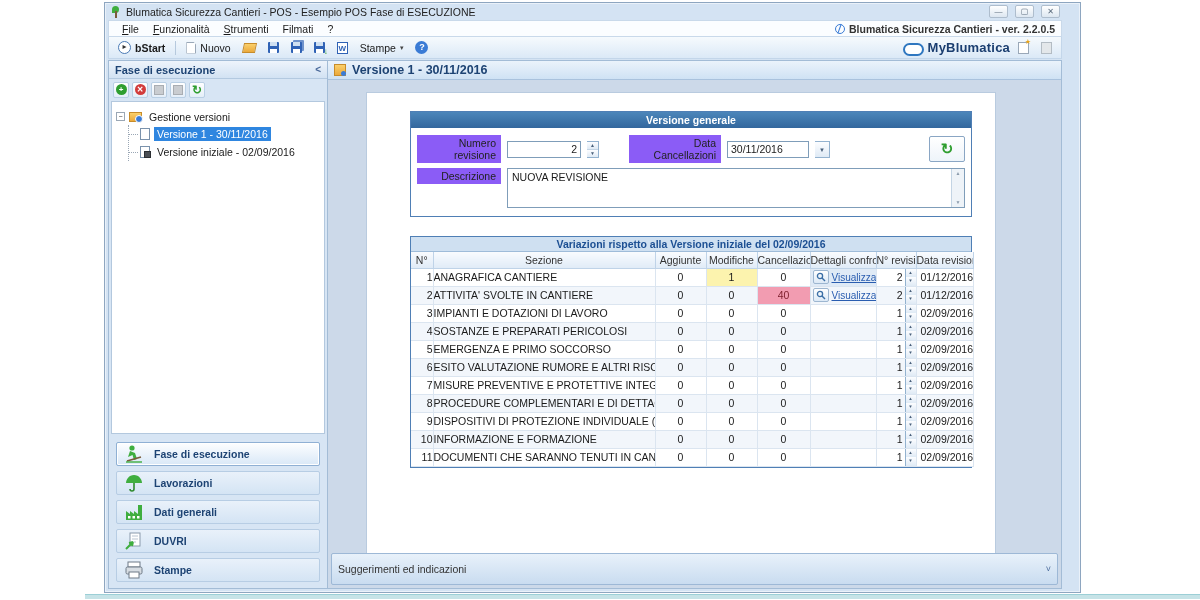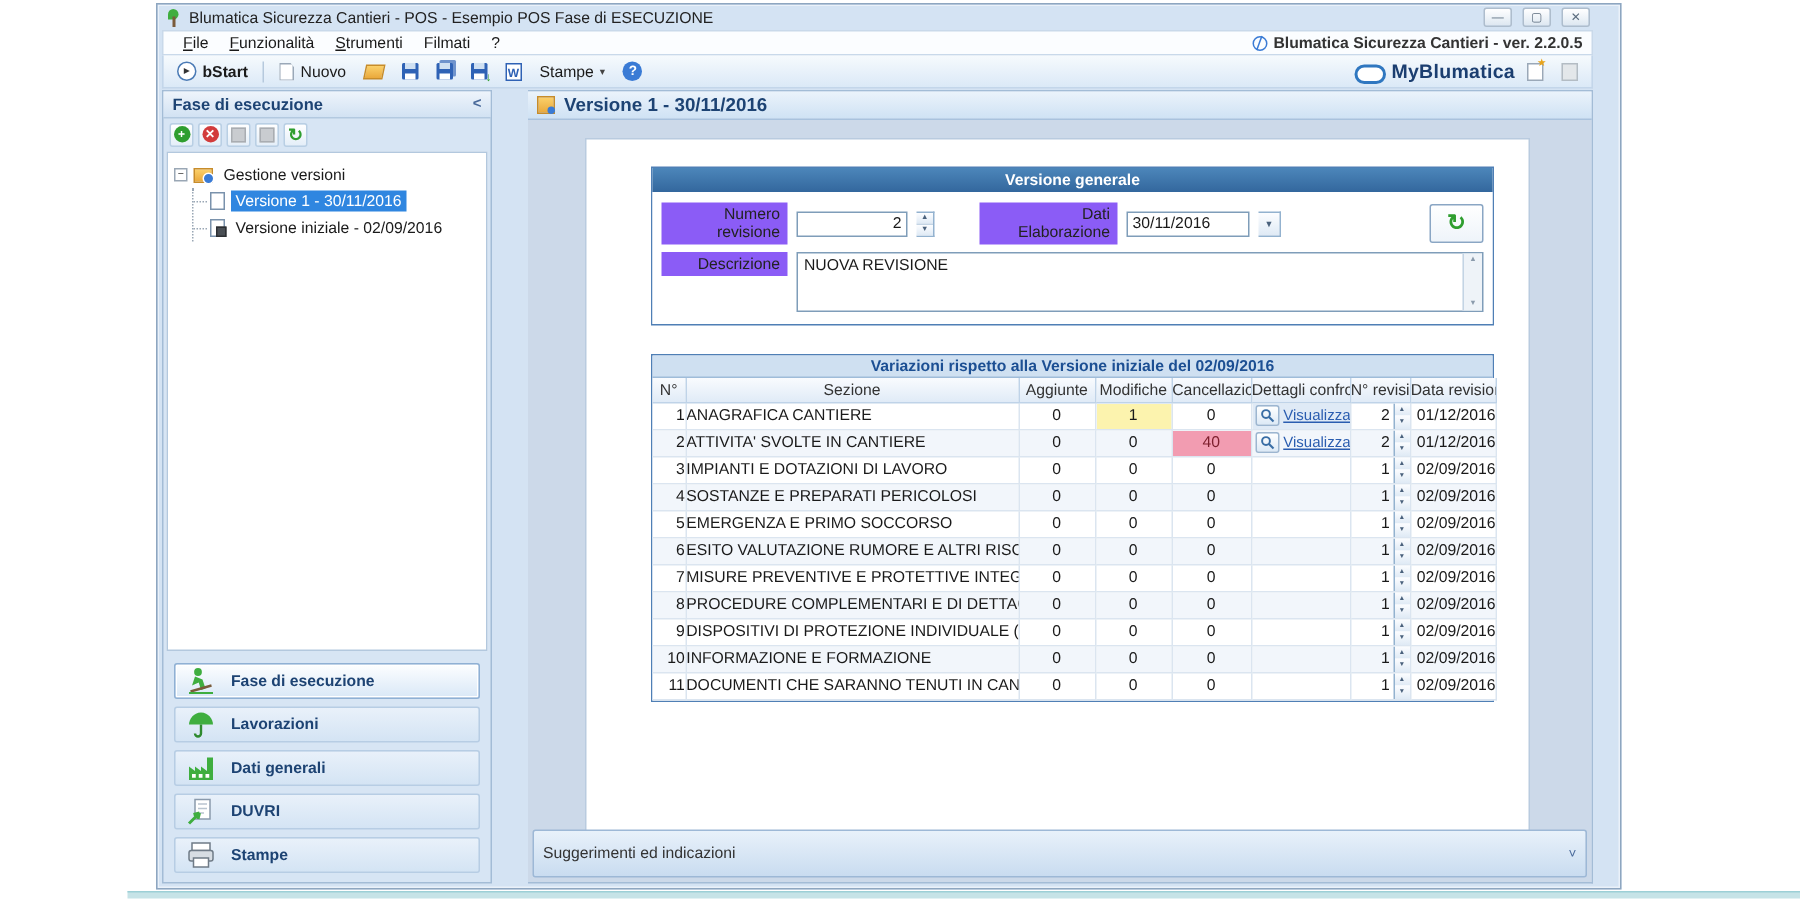--- a/index.html
+++ b/index.html
@@ -57,21 +57,21 @@
     font-weight:bold; text-align:center; line-height:13px; }
   .caret { font-size:7px; color:#444; }
   .i-cloud { width:22px; height:15px; position:relative; }
   .i-cloud::before{ content:""; position:absolute; left:2px; top:3px; width:17px; height:9px;
     border:2px solid #2f77c0; border-radius:8px; background:#fff; }
   .i-doc-star { width:11px; height:12px; background:#fff; border:1px solid #9aa8b8; position:relative; }
   .i-doc-star::after{ content:"★"; position:absolute; right:-3px; top:-5px; color:#e8a41c; font-size:7px; }
   .i-doc-gray { width:11px; height:12px; background:#e3e7ea; border:1px solid #b3bcc4; }
 
   
-  .app-body { flex:1; display:flex; margin-top:1px; min-height:0;gap:24px; }
+  .app-body { flex:1; display:flex; margin-top:1px; min-height:0; }
 
   .sidebar { width:220px; background:#d7e5f4; border:1px solid #a3bcd6; display:flex; flex-direction:column; }
   .sidebar-header { height:18px; background:linear-gradient(#eef4fb,#d2e2f3); border-bottom:1px solid #b3c9e0;
     display:flex; align-items:center; padding:0 6px; font-weight:bold; color:#1d4373; font-size:11px; }
   .sidebar-header .collapse { margin-left:auto; color:#49699a; font-size:10px; }
   .sidebar-toolbar { height:21px; display:flex; align-items:center; gap:3px; padding:0 4px; }
   .mini-btn { width:16px; height:16px; border:1px solid #b9cfe4; border-radius:2px;
     background:linear-gradient(#ffffff,#e4eef8); display:flex; align-items:center; justify-content:center; }
   .dot-ic { width:11px; height:11px; border-radius:50%; color:#fff; font-size:8px; line-height:11px; text-align:center; font-weight:bold; }
   .dot-ic.add { background:#2f9e2f; }
@@ -342,21 +342,21 @@
               <div class="vg-header">Versione generale</div>
               <div class="vg-body">
                 <div class="fld-row">
                   <div class="fld-label">Numero revisione</div>
                   <div class="inp num">2</div>
                   <div class="spinner">
                       <span>▲</span>
                       <span>▼</span>
                     </div>
                   <div class="gap16"></div>
-                  <div class="fld-label" style="width:92px">Dati Elaborazione</div>
+                  <div class="fld-label" style="width:92px">Data Cancellazioni</div>
                   <div class="inp date">30/11/2016</div>
                   <div class="drop-btn">▼</div>
                   <div class="refresh-btn">
                       <span class="refresh-glyph">↻</span>
                     </div>
                 </div>
                 <div class="fld-row">
                   <div class="fld-label">Descrizione</div>
                   <div class="txtarea">
                     <span>NUOVA REVISIONE</span>

